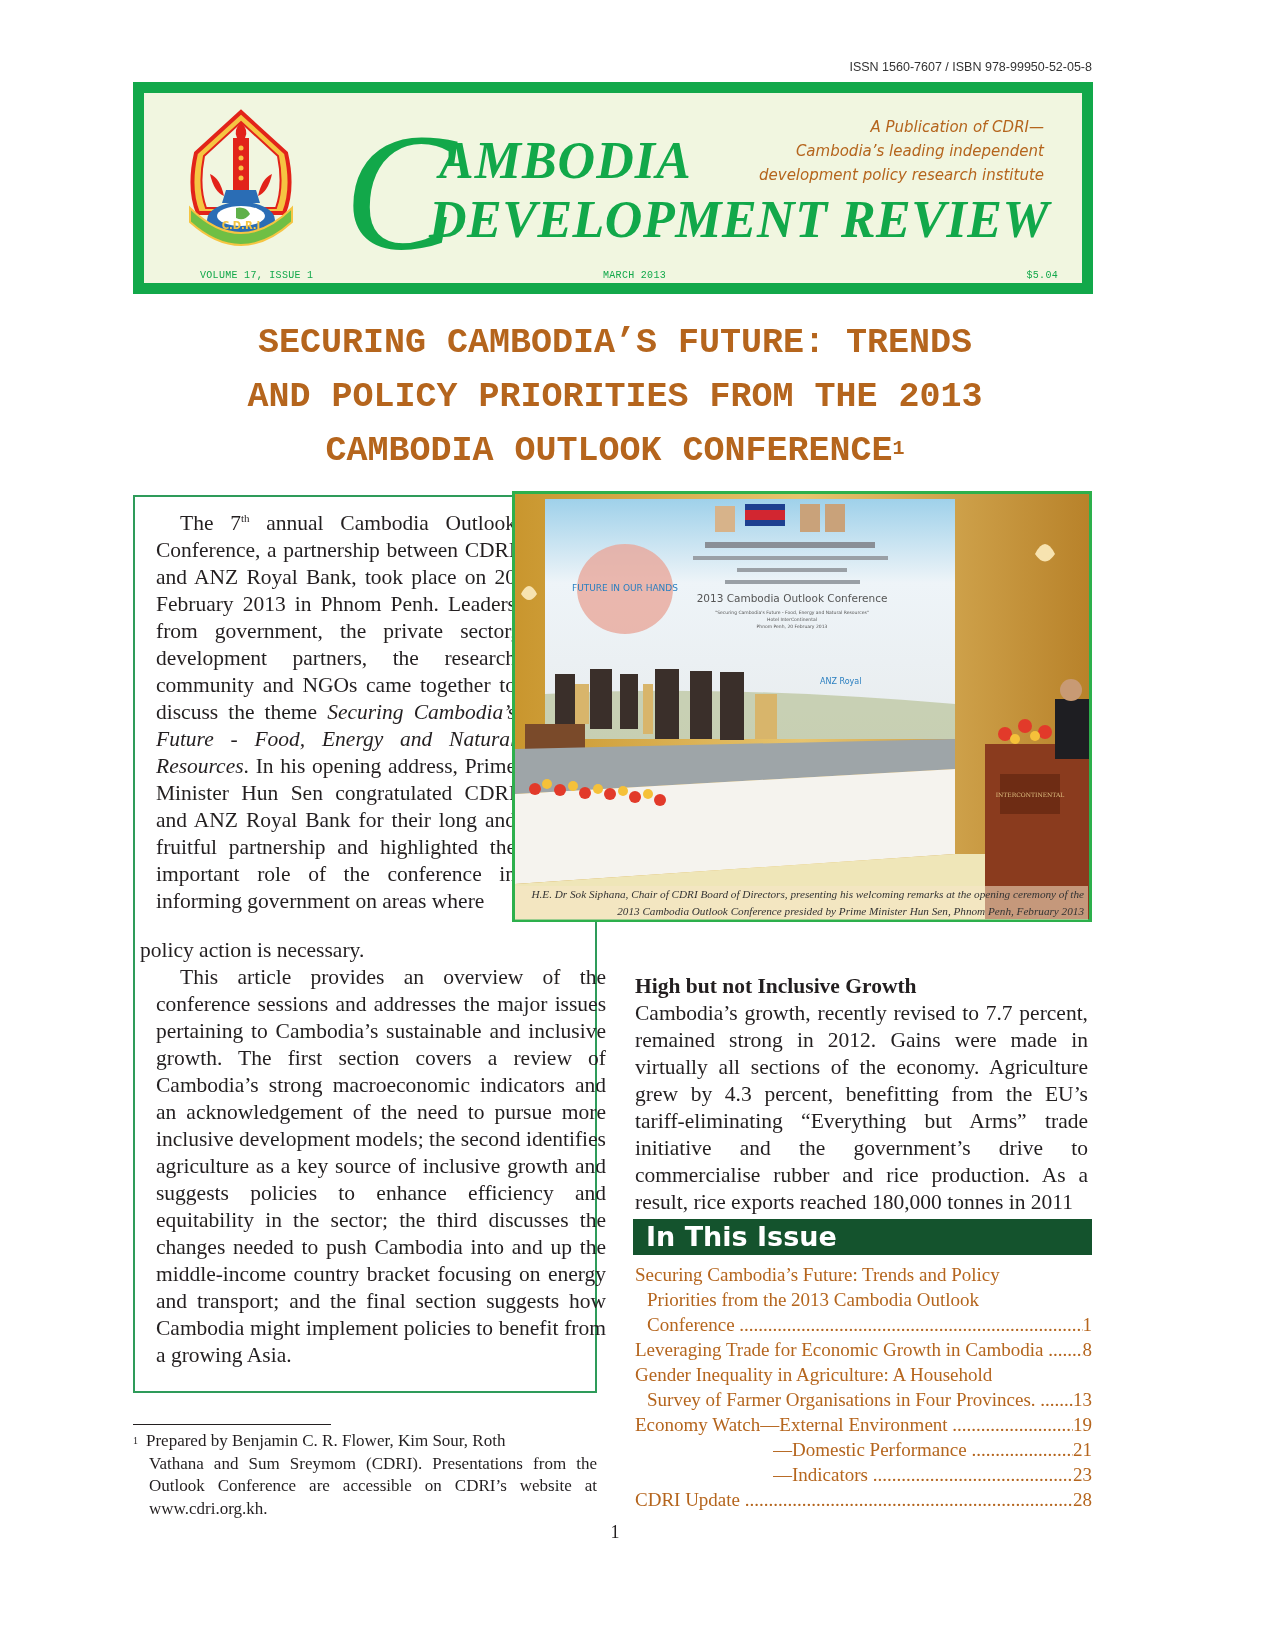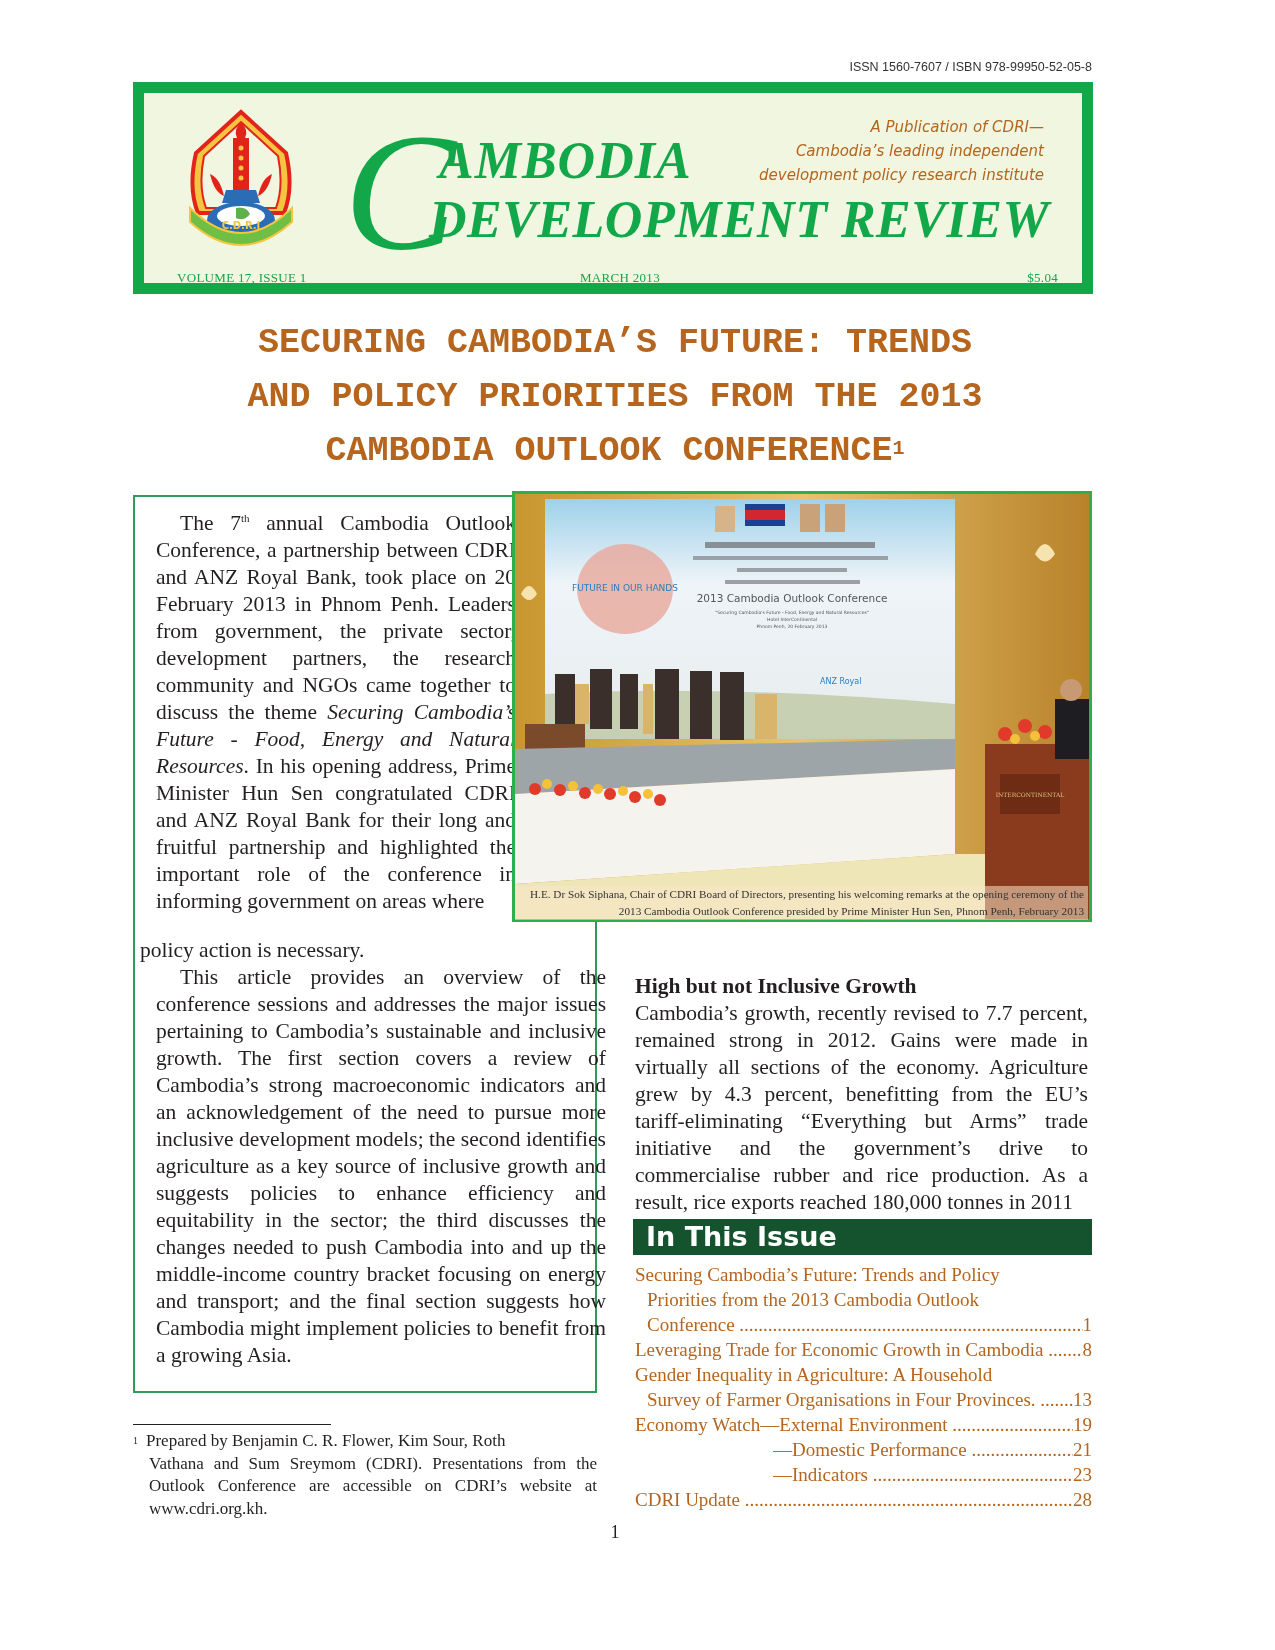--- a/index.html
+++ b/index.html
@@ -20,41 +20,41 @@
            font-style: italic; font-size: 168px; line-height: 1; color: #12a84a; }
   .title-top { position: absolute; left: 295px; top: 42px; font-family: "Liberation Serif", serif;
                font-style: italic; font-weight: bold; font-size: 52px; line-height: 1;
                color: #12a84a; letter-spacing: 1px; }
   .title-bottom { position: absolute; left: 285px; top: 101px; font-family: "Liberation Serif", serif;
                   font-style: italic; font-weight: bold; font-size: 52px; line-height: 1;
                   color: #12a84a; letter-spacing: 0.5px; }
   .tagline { position: absolute; right: 38px; top: 22px; text-align: right;
              font-family: "DejaVu Sans", sans-serif; font-style: italic; font-size: 15px;
              line-height: 24px; color: #b5651d; }
-  .mast-foot { position: absolute; top: 177px; font-family: Liberation Serif, serif;
-               font-size: 13px; color: #12a84a; letter-spacing: 0.3px; }
+  .mast-foot { position: absolute; top: 177px; font-family: Liberation Mono, monospace;
+               font-size: 10px; color: #12a84a; letter-spacing: 0.3px; margin-left: 23px; }
 
   .headline { left: 140px; top: 316px; width: 950px; text-align: center;
               font-family: Liberation Mono, monospace; font-weight: bold; font-size: 35px;
               line-height: 54px; color: #b5651d; }
   .headline sup { font-size: 20px; vertical-align: top; position: relative; top: -2px; }
 
   .left-box { left: 133px; top: 495px; width: 464px; height: 898px; box-sizing: border-box;
               border: 2px solid #2e9b5a; }
   .body-text { font-size: 21.5px; line-height: 27px; text-align: justify; }
   .p1 { left: 140px; top: 505px; width: 360px; }
   .p1b { left: 140px; top: 937px; width: 450px; }
   .p2 { left: 140px; top: 964px; width: 450px; }
   .indent { text-indent: 24px; margin-left: 16px; }
   .p1 sup { font-size: 11px; }
 
   .photo-frame { left: 512px; top: 491px; width: 580px; height: 431px; box-sizing: border-box;
                  border: 3px solid #2db04c; background: #e9d7a4; overflow: hidden; }
   .caption { left: 515px; top: 886px; width: 573px; text-align: right;
-             font-family: "Liberation Serif", serif; font-size: 11.2px;
+             font-family: "Liberation Serif", serif; font-style: italic; font-size: 11.2px;
              line-height: 17px; color: #333; background: rgba(245,230,200,0.55); padding-right: 4px; box-sizing: border-box; }
 
   .section-head { left: 635px; top: 974px; font-weight: bold; font-size: 21.5px; }
   .p3 { left: 635px; top: 1000px; width: 453px; }
 
   .toc-bar { left: 633px; top: 1219px; width: 459px; height: 36px; background: #14532d;
              color: #fff; font-family: "DejaVu Sans", sans-serif; font-weight: bold;
              font-size: 27px; line-height: 36px; padding-left: 13px; box-sizing: border-box; }
   .toc { left: 635px; top: 1262px; width: 457px; font-size: 19px; line-height: 25px; color: #b5651d; }
   .toc-row { display: flex; align-items: baseline; white-space: nowrap; }

